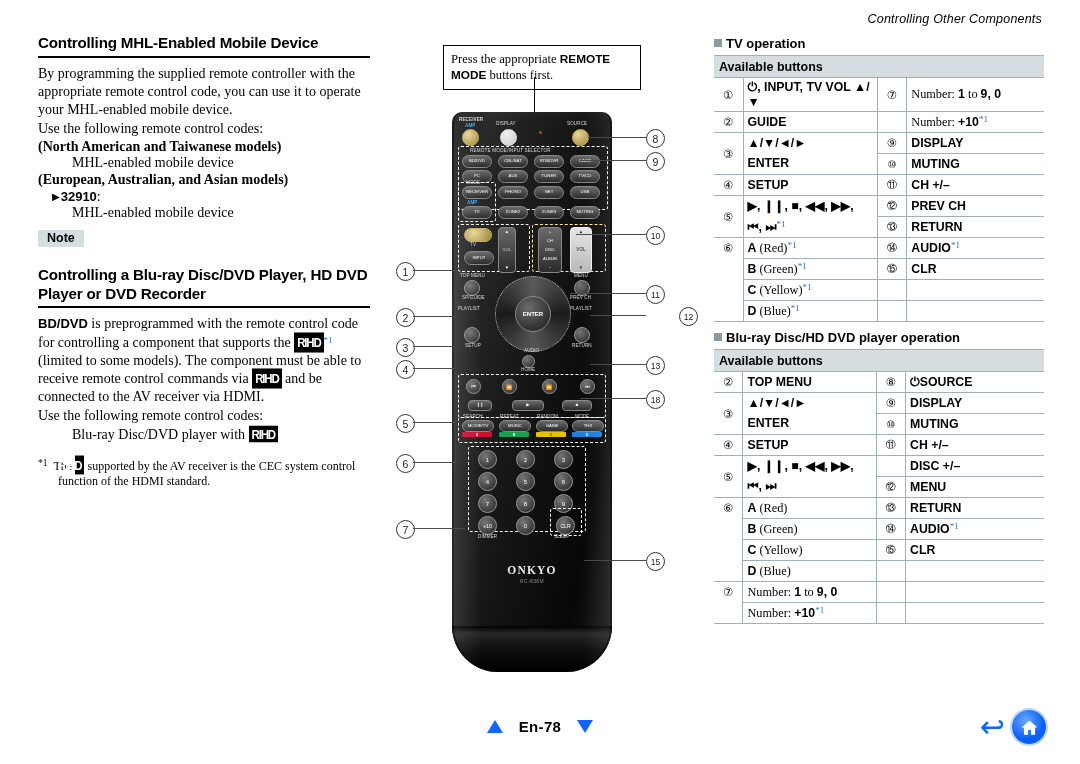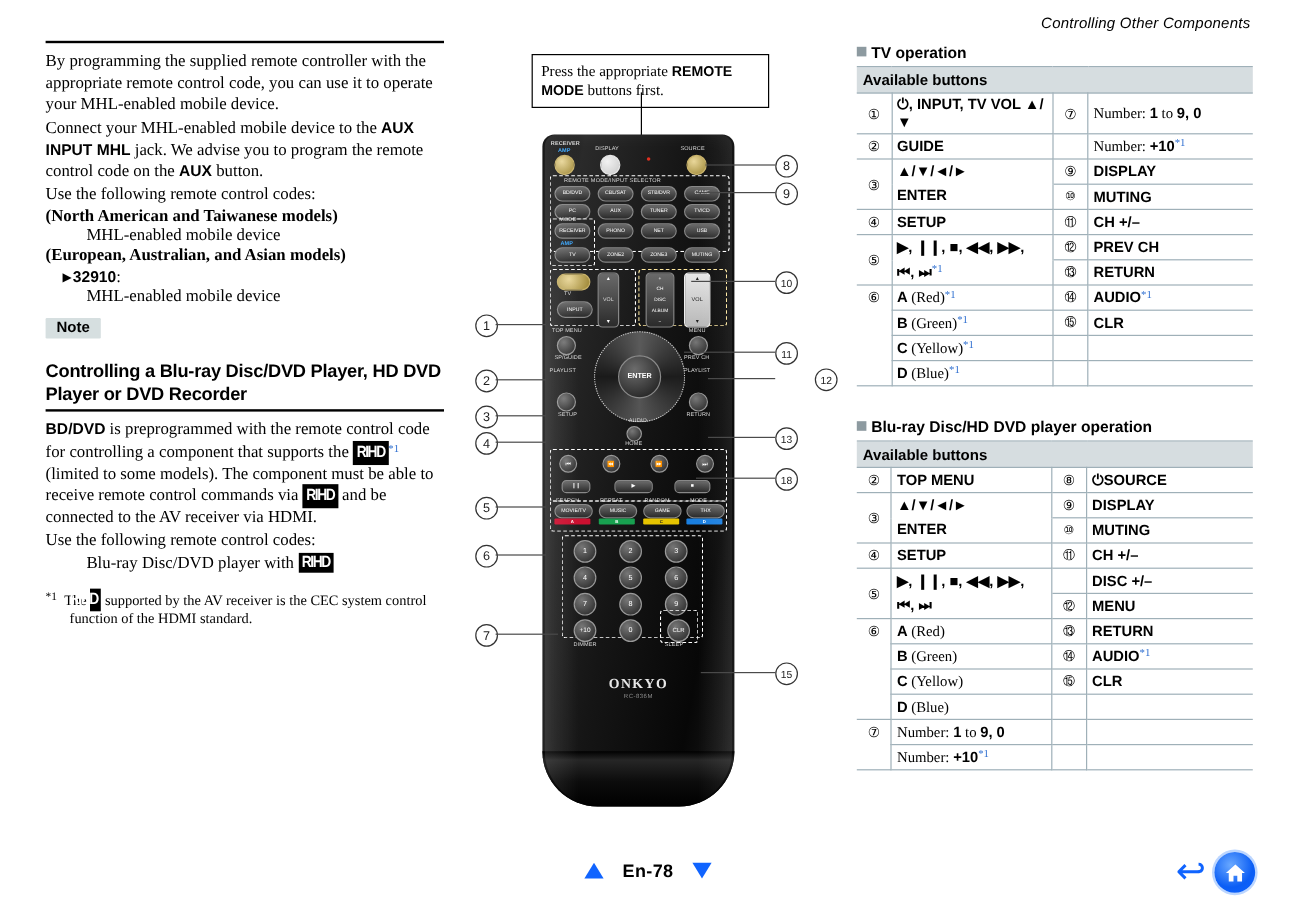--- a/index.html
+++ b/index.html
@@ -168,25 +168,25 @@
 </style>
 </head>
 <body>
 
 <div class="page">
 
   <div class="runhead">Controlling Other Components</div>
 
   <div class="colL">
 
+    <h2 class="sec">Controlling MHL-Enabled Mobile Device</h2>
     <div class="rule"></div>
 
     <p class="body">By programming the supplied remote controller with the appropriate remote control code, you can use it to operate your MHL-enabled mobile device.</p>
 
-    <p class="body"><span>Connect your MHL-enabled mobile device to the </span><span class="b">AUX INPUT MHL</span><span> jack. We advise you to program the remote control code on the </span><span class="b">AUX</span><span> button.</span></p>
 
     <p class="body">Use the following remote control codes:</p>
 
     <p class="modelhdr">(North American and Taiwanese models)</p>
     <p class="codedesc">MHL-enabled mobile device</p>
 
     <p class="modelhdr">(European, Australian, and Asian models)</p>
     <p class="codeline"><span class="arrow">▶</span><span class="codenum">32910</span>:</p>
     <p class="codedesc">MHL-enabled mobile device</p>
 
@@ -436,21 +436,21 @@
         <td class="lab2"></td>
       </tr>
       <tr>
         <td class="lab"><span class="nb">D</span> <span class="ns">(Blue)</span><span class="sup">*1</span></td>
         <td class="num2"></td>
         <td class="lab2"></td>
       </tr>
     </tbody>
       </table>
 
-    <div class="tbl-title" style="margin-top:26px;"><span class="sq"></span><span>Blu-ray Disc/HD DVD player operation</span></div>
+    <div class="tbl-title" style="margin-top:8px;"><span class="sq"></span><span>Blu-ray Disc/HD DVD player operation</span></div>
 
     <table class="btbl">
       <tbody>
           <tr class="hdr">
         <td colspan="4">Available buttons</td>
       </tr>
       <tr>
         <td class="num">②</td>
         <td class="lab"><span class="nb">TOP MENU</span></td>
         <td class="num2">⑧</td>

